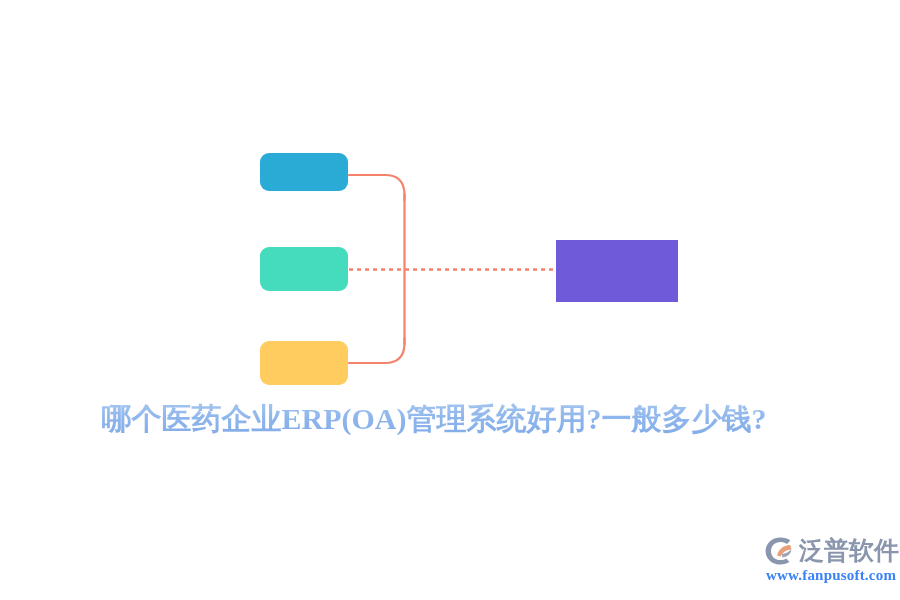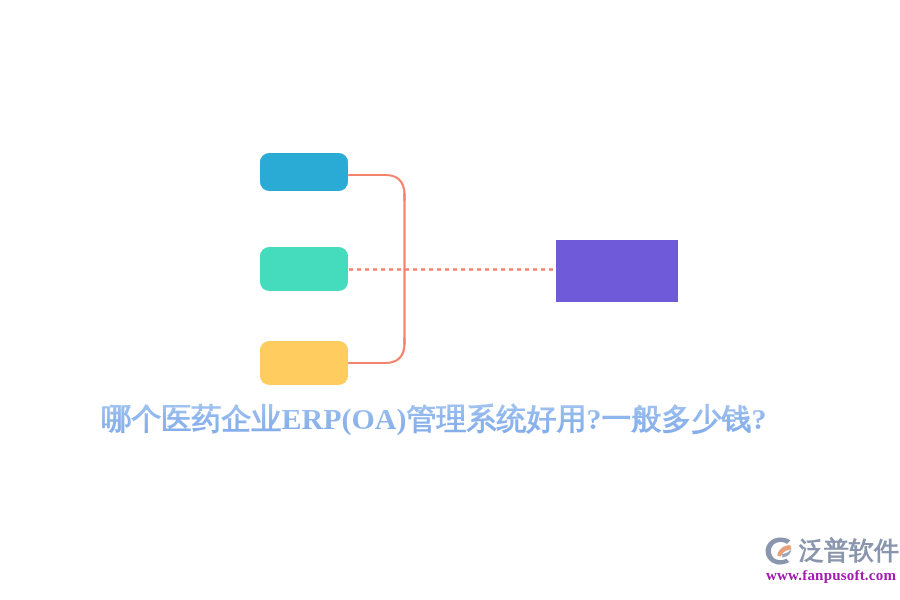--- a/index.html
+++ b/index.html
@@ -109,21 +109,21 @@
     letter-spacing: 0px;
     white-space: nowrap;
   }
   .logo-url {
     position: absolute;
     left: 2px;
     top: 33px;
     font-family: "Liberation Serif", "DejaVu Serif", serif;
     font-size: 15px;
     font-weight: 700;
-    color: #a21caf;
+    color: #3b82f6;
     letter-spacing: 0.2px;
     white-space: nowrap;
   }
 </style>
 </head>
 <body>
 
 <div id="stage">
 
   <div class="diagram">

